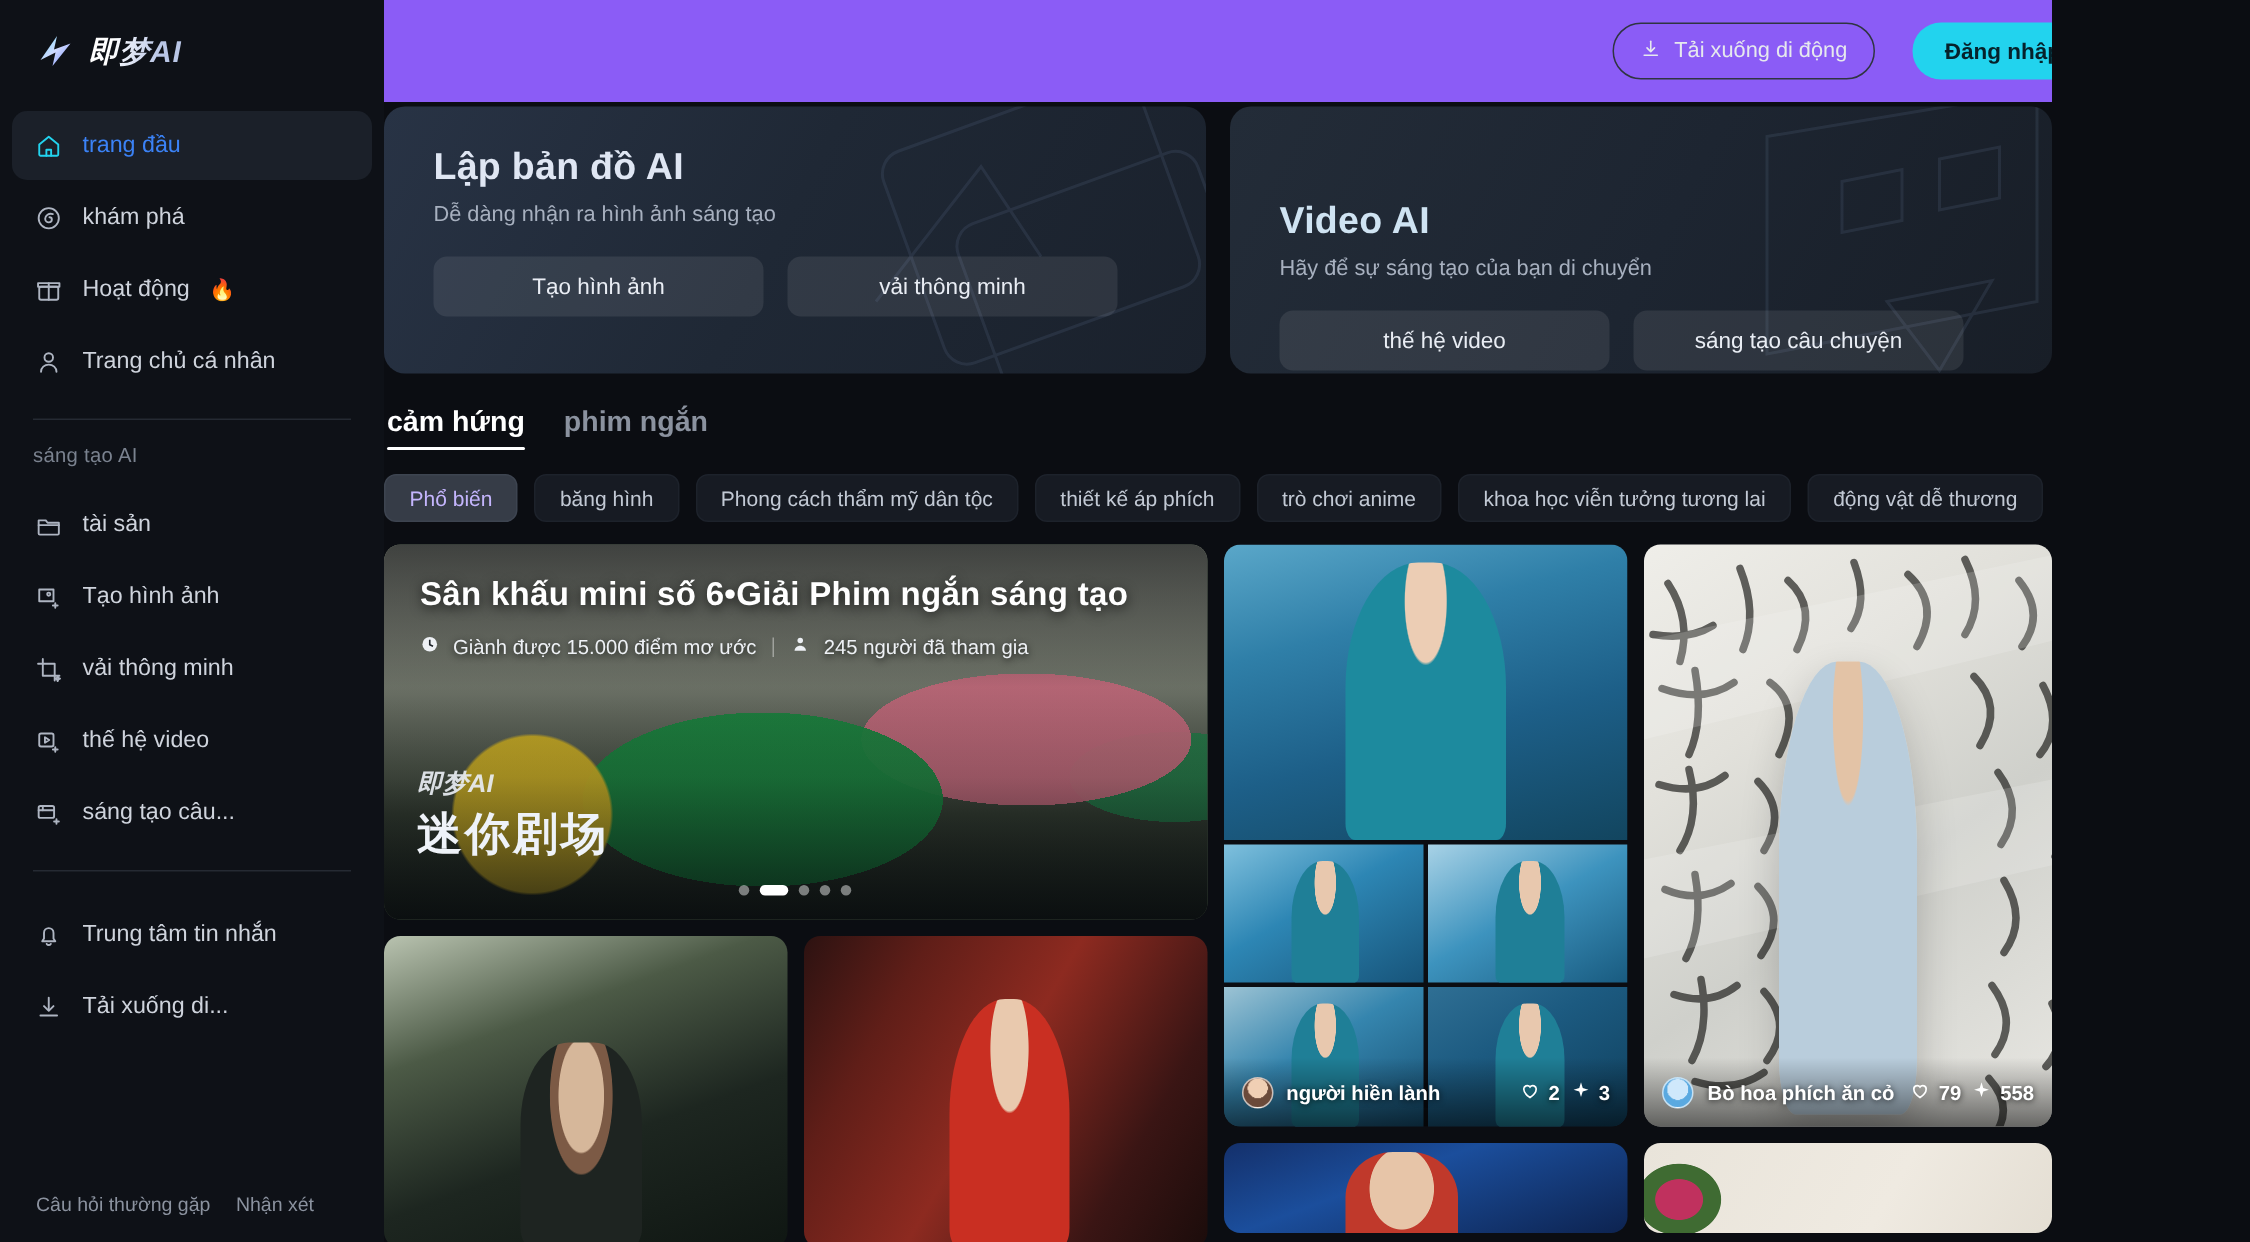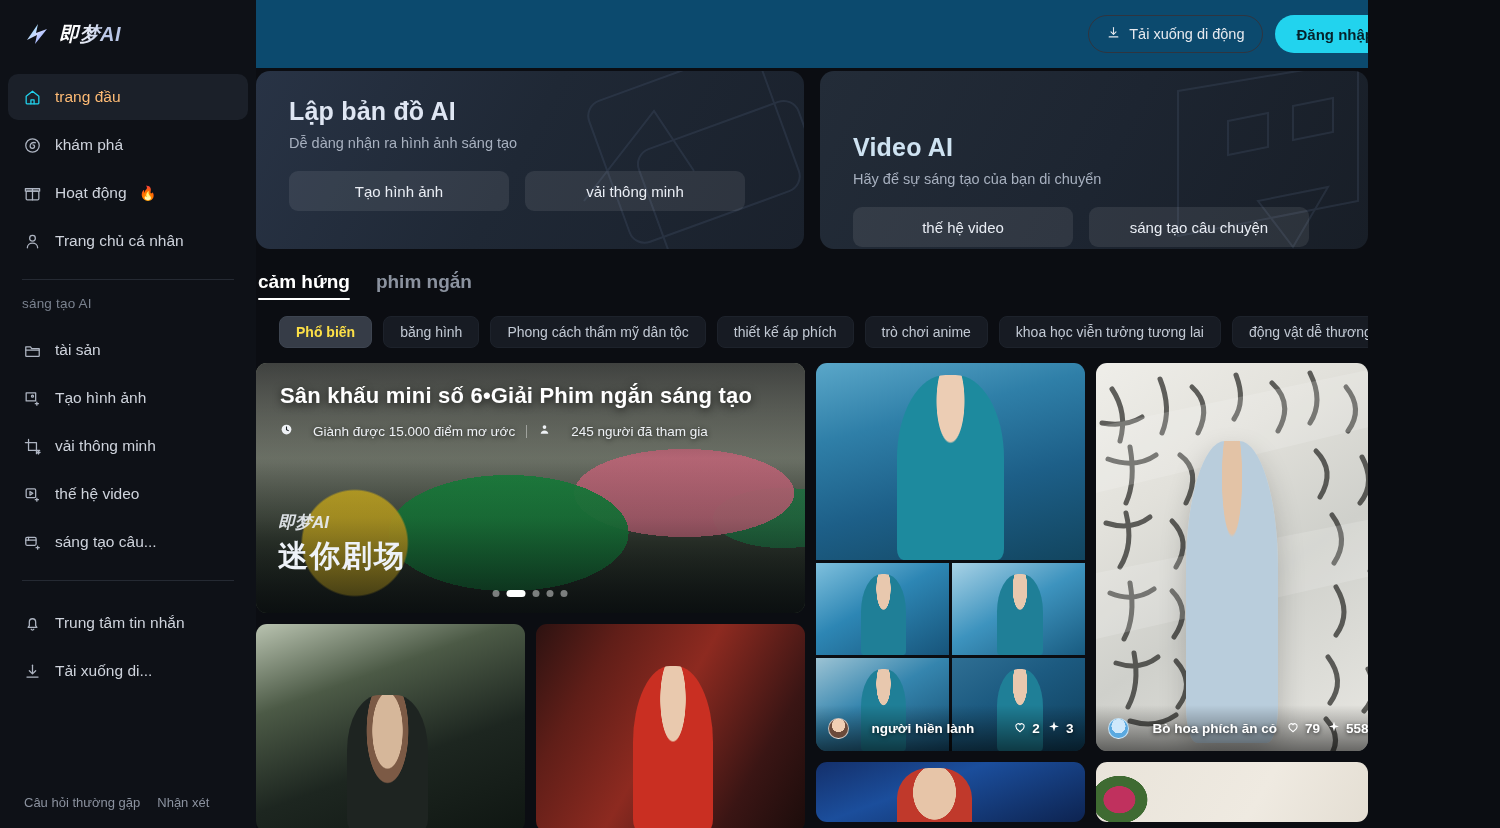--- a/index.html
+++ b/index.html
@@ -30,38 +30,38 @@
     background: linear-gradient(100deg,#ffffff 25%,#b9c6e6 75%);
     -webkit-background-clip: text; background-clip: text; color: transparent;
   }
   .nav-group { padding: 6px 8px 0 8px; }
   .nav-item {
     display: flex; align-items: center; gap: 13px;
     height: 46px; padding: 0 14px; margin: 0 0 2px 0;
     border-radius: 10px; cursor: pointer;
     color: #ced3dc; font-size: 15.5px; white-space: nowrap;
   }
-  .nav-item.active { background: #1b2029; color: #fdba74; }
+  .nav-item.active { background: #1b2029; color: #3b82f6; }
   .nav-item.active .ico svg { stroke: #22d3ee; }
   .ico { width: 20px; height: 20px; flex: 0 0 20px; display: flex; align-items: center; justify-content: center; }
   .ico svg { width: 19px; height: 19px; fill: none; stroke: #aeb5c2; stroke-width: 1.6; stroke-linecap: round; stroke-linejoin: round; }
   .flame { font-size: 14px; line-height: 1; }
   .divider { height: 1px; background: #252a33; margin: 13px 22px 13px 22px; }
   .sec-label { font-size: 13.5px; color: #7a828f; padding: 3px 0 10px 22px; letter-spacing: .2px; }
   .side-footer {
     position: absolute; left: 24px; bottom: 18px;
     display: flex; gap: 17px; font-size: 13px; color: #8b929f;
   }
   .side-footer span { cursor: pointer; }
 
   
   #main { flex: 1; height: 828px; position: relative; overflow: hidden; }
   #topbar {
     height: 68px; display: flex; align-items: center; justify-content: flex-end;
-    padding-right: 0px; gap: 12px; background: #0c4a6e;
+    padding-right: 0px; gap: 25px; background: #8b5cf6;
   }
   .btn-dl {
     display: flex; align-items: center; gap: 8px;
     height: 38px; padding: 0 17px; border-radius: 19px;
     border: 1px solid #2f3540; background: transparent;
     color: #e6e9ee; font-size: 14.5px; cursor: pointer;
     font-family: "Liberation Sans", sans-serif;
   }
   .btn-dl svg { width: 15px; height: 15px; fill: none; stroke: #e6e9ee; stroke-width: 1.7; stroke-linecap: round; stroke-linejoin: round; }
   .btn-login {
@@ -102,21 +102,21 @@
   }
 
   
   .chips { display: flex; gap: 11px; margin-top: 16px; }
   .chip {
     height: 32px; padding: 0 16px; border-radius: 8px;
     background: #171b23; color: #c2c9d4; font-size: 14px;
     display: flex; align-items: center; white-space: nowrap; cursor: pointer;
     border: 1px solid #1d222b;
   }
-  .chip.active { background: #363c47; color: #fde047; font-weight: 700; border-color: #3d4450; margin-left: 23px; }
+  .chip.active { background: #363c47; color: #c4b5fd; font-weight: 400; border-color: #3d4450; }
 
   
   .feed { display: flex; gap: 11px; margin-top: 15px; }
   .col { display: flex; flex-direction: column; gap: 11px; }
   .col-a { width: 618px; }
   .col-b { width: 304px; }
   .col-c { width: 306px; }
 
   .card { border-radius: 11px; overflow: hidden; position: relative; }
 
@@ -132,21 +132,21 @@
   }
   .hero .vig { position: absolute; inset: 0; background: linear-gradient(180deg, rgba(5,8,12,.62) 0%, rgba(5,8,12,.18) 38%, rgba(5,8,12,.30) 62%, rgba(5,8,12,.78) 100%); }
   .hero h3 {
     position: absolute; left: 24px; top: 20px; font-size: 22px; font-weight: 700;
     color: #fff; text-shadow: 0 2px 8px rgba(0,0,0,.7); letter-spacing: .2px;
   }
   .hero .meta {
     position: absolute; left: 24px; top: 60px; display: flex; align-items: center; gap: 11px;
     font-size: 13.5px; color: #eef1f5; text-shadow: 0 1px 5px rgba(0,0,0,.8);
   }
-  .hero .meta .m { display: flex; align-items: center; gap: 20px; }
+  .hero .meta .m { display: flex; align-items: center; gap: 9px; }
   .hero .meta svg { width: 13px; height: 13px; fill: #eef1f5; }
   .hero .meta .sep { width: 1px; height: 13px; background: rgba(255,255,255,.4); }
   .hero .wm { position: absolute; left: 22px; bottom: 36px; }
   .hero .wm .w1 { font-size: 17px; font-weight: 700; font-style: italic; color: #e9edf3; opacity: .92; }
   .hero .wm .w2 { font-size: 30px; font-weight: 800; color: #eef2f8; letter-spacing: 2px; margin-top: 2px; }
   .dots { position: absolute; left: 50%; transform: translateX(-50%); bottom: 16px; display: flex; gap: 7px; align-items: center; }
   .dots i { width: 7px; height: 7px; border-radius: 4px; background: rgba(255,255,255,.45); display: block; }
   .dots i.on { width: 19px; background: #fff; }
 
   
@@ -195,21 +195,21 @@
   .cfoot {
     position: absolute; left: 0; right: 0; bottom: 0; height: 46px;
     display: flex; align-items: center; padding: 0 12px; gap: 9px;
     background: linear-gradient(180deg, rgba(0,0,0,0) 0%, rgba(0,0,0,.55) 100%);
     color: #fff; font-size: 13.5px;
   }
   .avatar { width: 21px; height: 21px; border-radius: 50%; flex: 0 0 21px;
      border: 1px solid rgba(255,255,255,.65); overflow: hidden; }
   .avatar.a1 { background: radial-gradient(circle at 50% 34%, #f0cfb4 0 42%, #6b4a3a 43% 100%); }
   .avatar.a2 { background: radial-gradient(circle at 50% 38%, #cfe8fb 0 46%, #5aa9e0 47% 100%); }
-  .cfoot .nm { font-weight: 700; text-shadow: 0 1px 4px rgba(0,0,0,.8); white-space: nowrap; margin-left: 14px; }
+  .cfoot .nm { font-weight: 700; text-shadow: 0 1px 4px rgba(0,0,0,.8); white-space: nowrap; }
   .cfoot .stats { margin-left: auto; display: flex; align-items: center; gap: 7px; font-weight: 700; text-shadow: 0 1px 4px rgba(0,0,0,.8); }
   .cfoot .stats .g { display: flex; align-items: center; gap: 5px; }
   .cfoot .stats svg { width: 14px; height: 14px; }
 </style>
 </head>
 <body>
 
 <div id="app">
 
   <aside id="sidebar">

